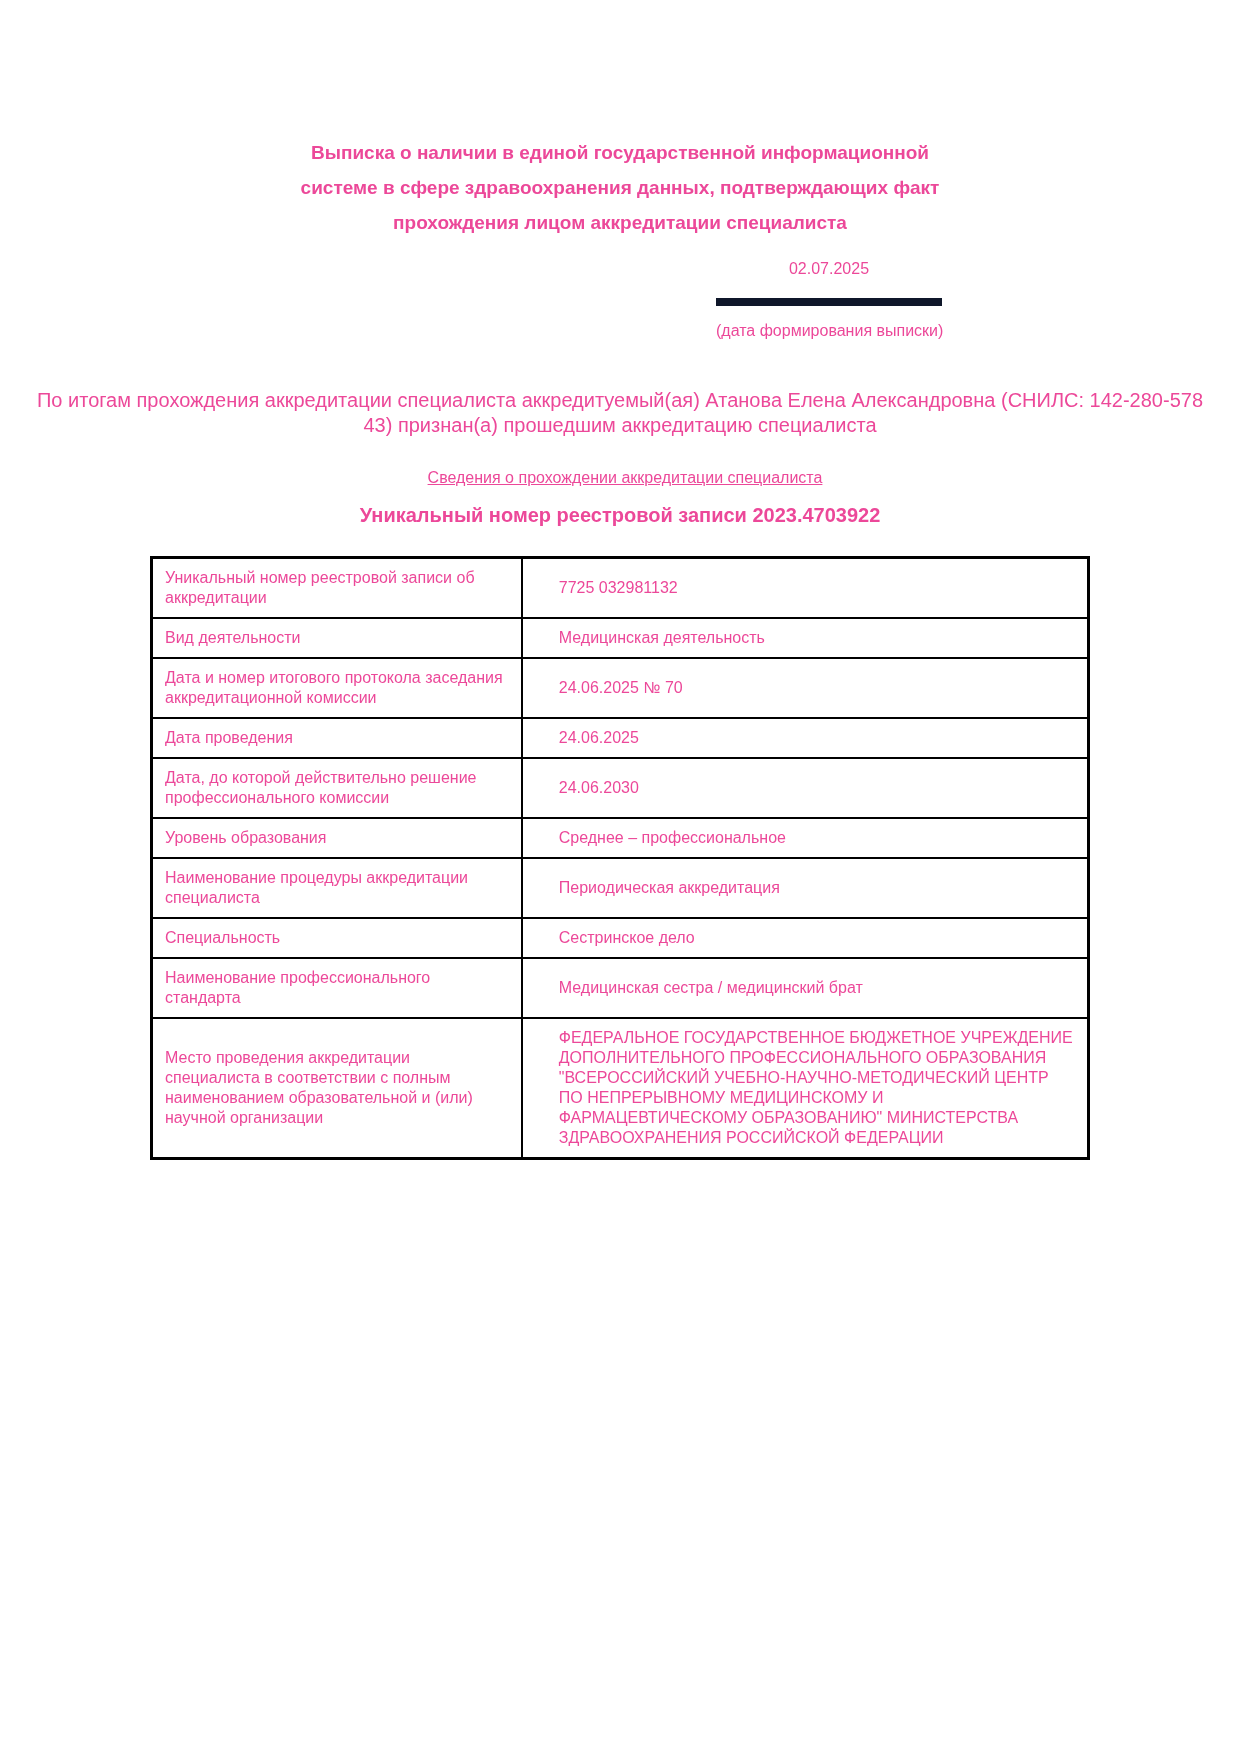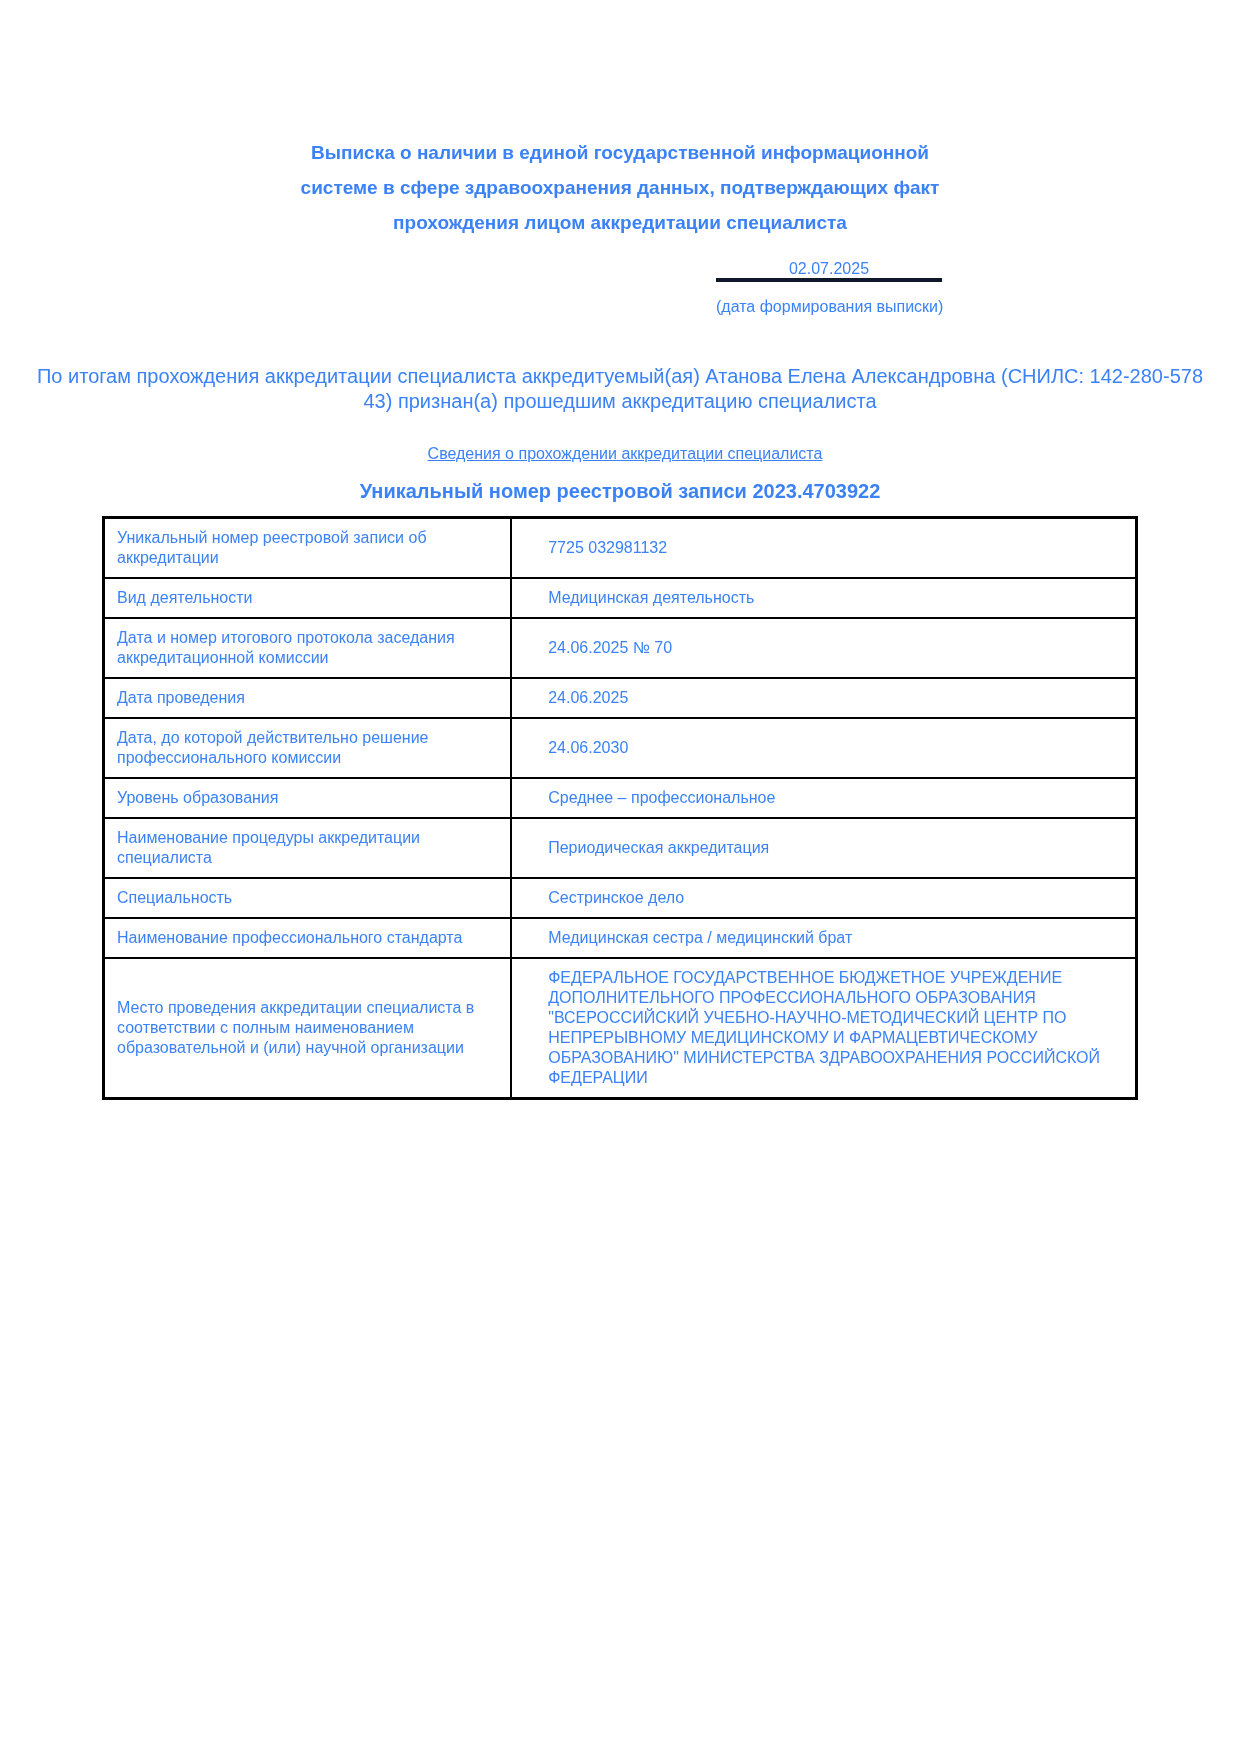--- a/index.html
+++ b/index.html
@@ -6,41 +6,41 @@
     margin: 0;
     padding: 0;
     background: #ffffff;
   }
   .page {
     position: relative;
     width: 1240px;
     height: 1755px;
     margin: 0 auto;
     background: #ffffff;
-    color: #3b82f6;
+    color: #ec4899;
     font-family: "Liberation Sans", sans-serif;
     overflow: hidden;
   }
   .doc-title {
     padding-top: 135px;
     text-align: center;
     font-size: 19px;
     font-weight: bold;
     line-height: 35px;
   }
   .date-block {
     width: 226px;
     margin-left: 716px;
     margin-top: 20px;
     text-align: center;
     font-size: 16px;
   }
   .date-value {
-    padding-bottom: 0;
-    border-bottom: 4px solid #0f172a;
+    padding-bottom: 20px;
+    border-bottom: 8px solid #0f172a;
   }
   .date-caption {
     padding-top: 3px;
     white-space: nowrap;
     margin-top: 13px;
   }
   .intro {
     margin-top: 48px;
     text-align: center;
     font-size: 20px;
@@ -53,22 +53,22 @@
     text-decoration: underline;
     padding-left: 10px;
   }
   .registry-heading {
     margin-top: 17px;
     text-align: center;
     font-size: 20px;
     font-weight: bold;
   }
   table.acc-table {
-    width: 1036px;
-    margin: 13px auto 0 auto;
+    width: 940px;
+    margin: 29px auto 0 auto;
     border-collapse: collapse;
     border: 3px solid #000000;
     font-size: 16px;
   }
   table.acc-table td {
     border: 2px solid #000000;
     vertical-align: middle;
     line-height: 20px;
     padding: 9px 12px 9px 12px;
   }

